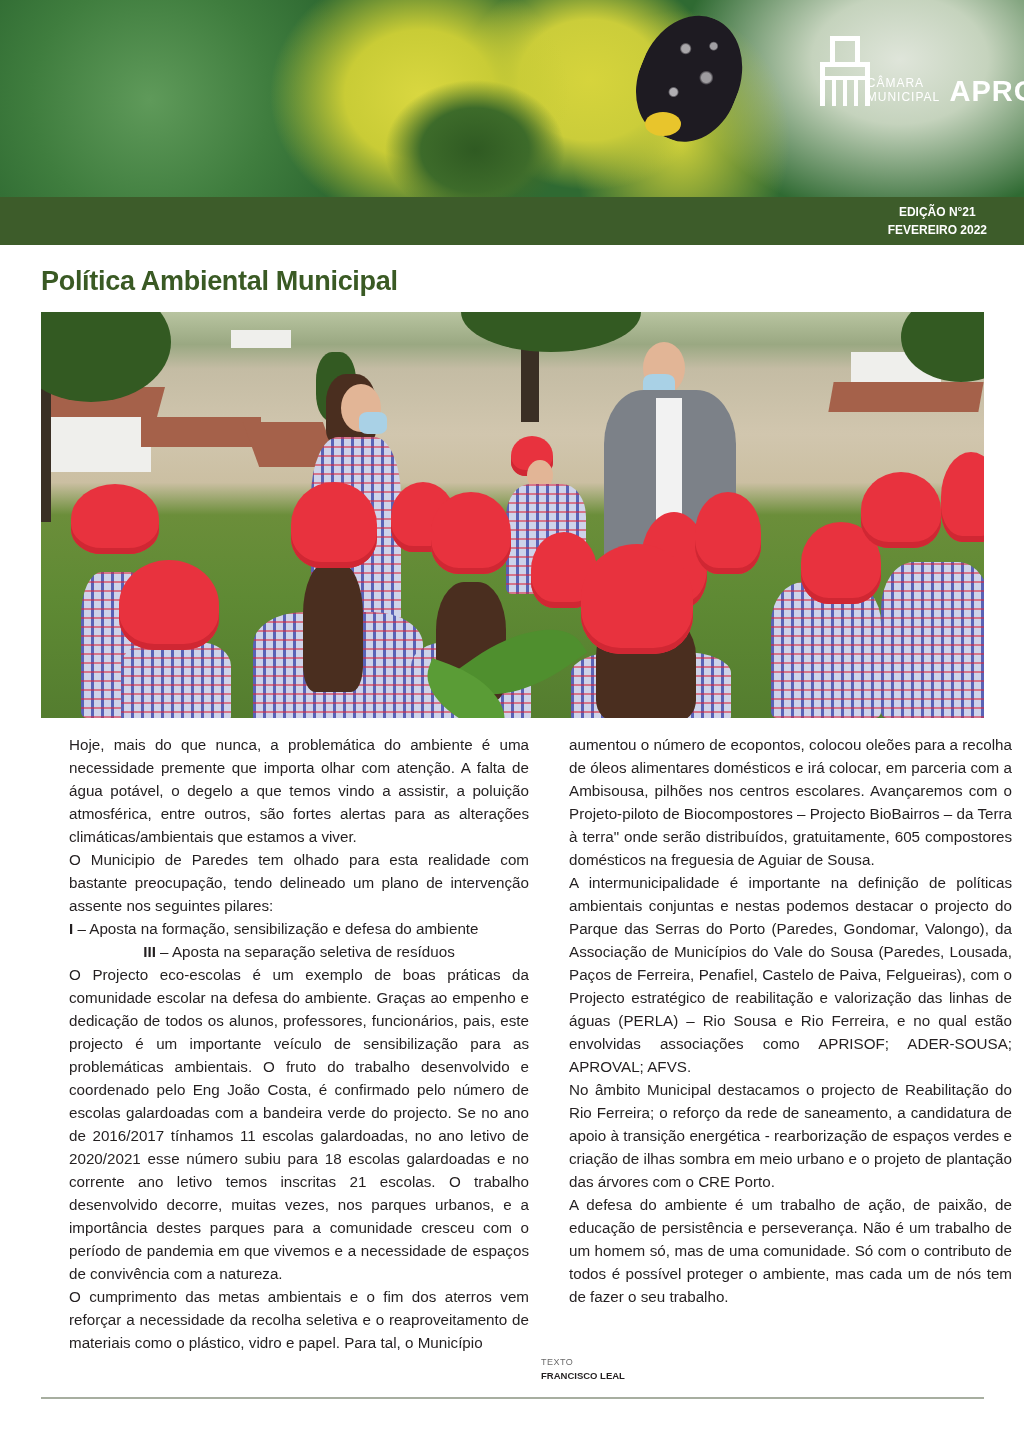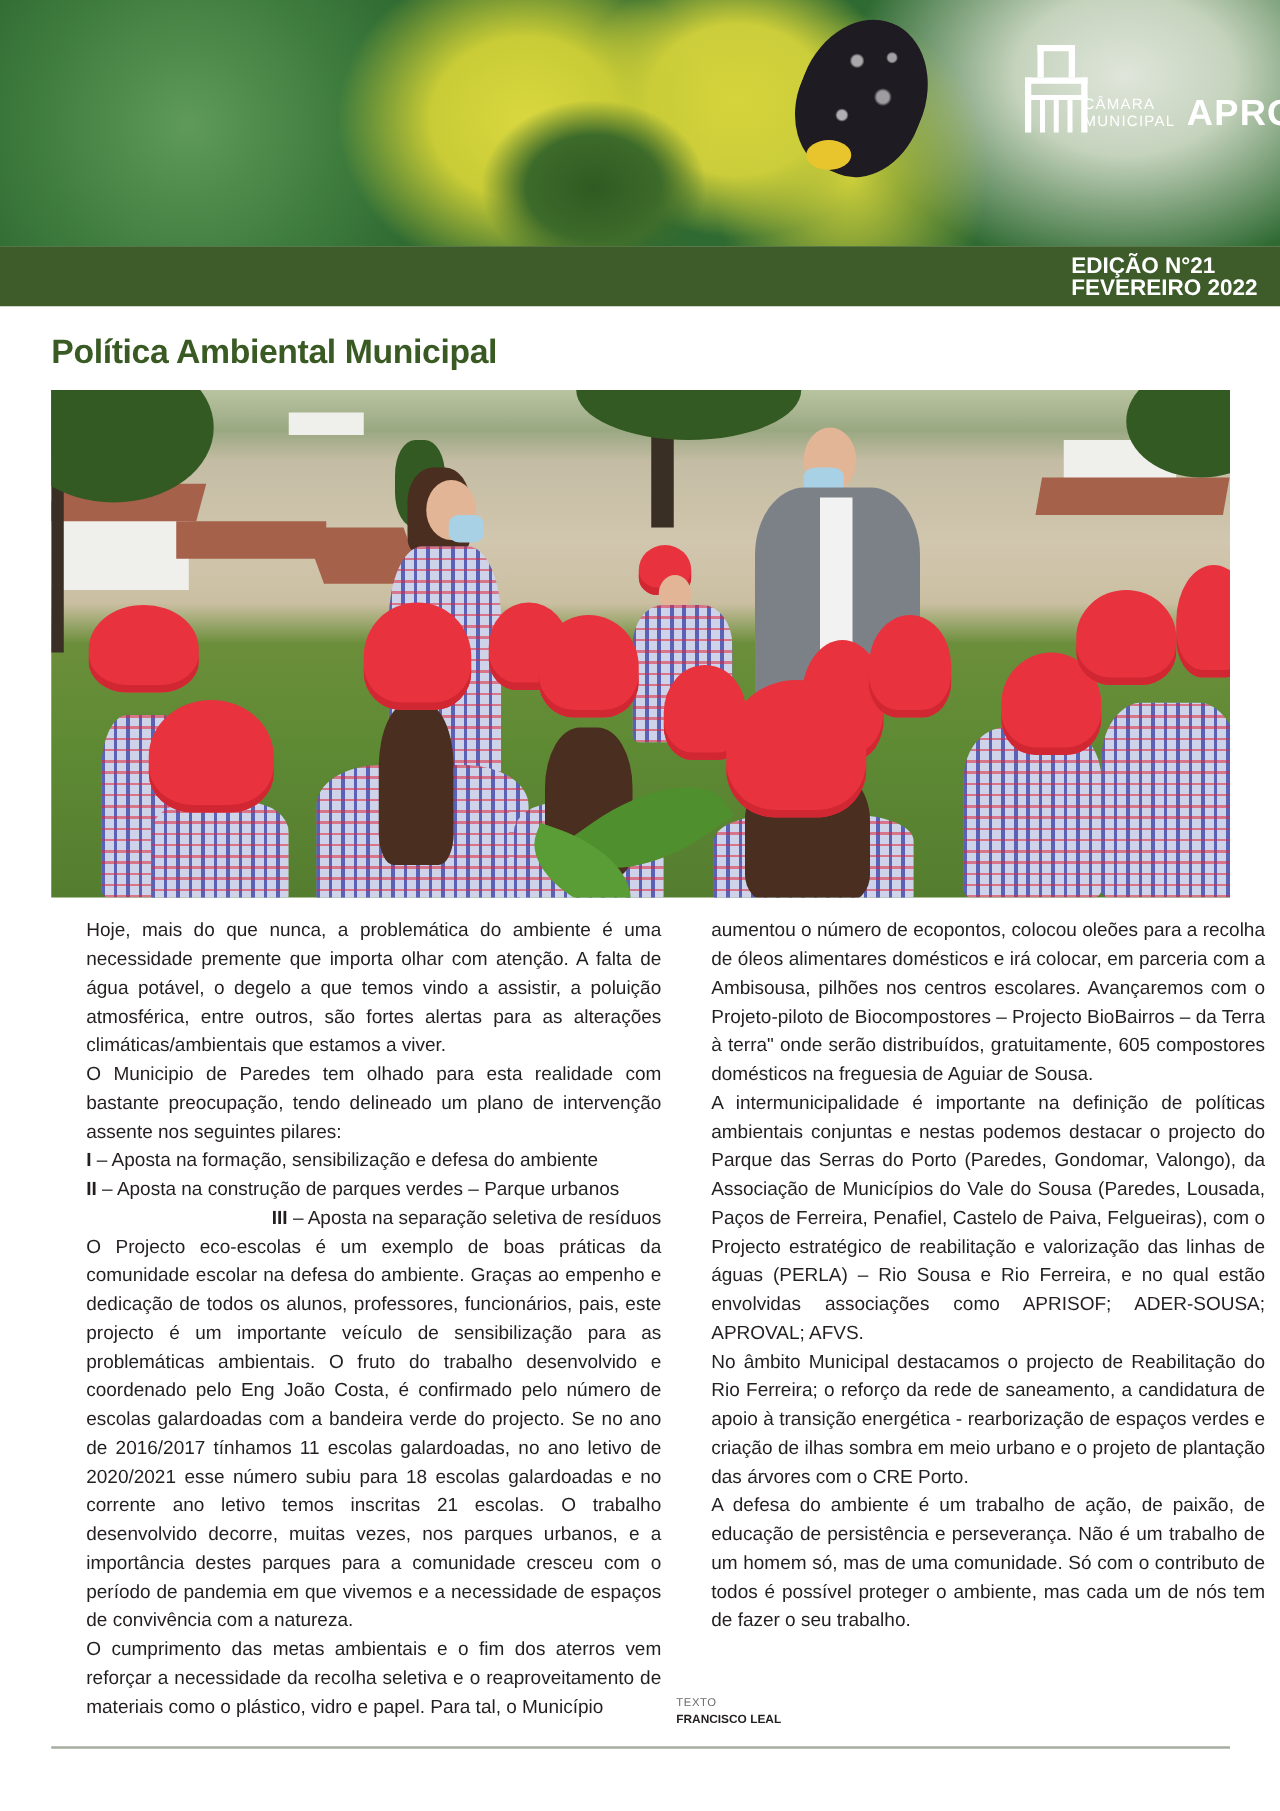--- a/index.html
+++ b/index.html
@@ -45,22 +45,22 @@
   
   .band {
     position: absolute; left: 0; top: 197px; width: 1024px; height: 48px;
     background: #3d5c2a; color: #ffffff;
   }
   .band-title {
     position: absolute; left: 48px; top: 3px; font-size: 38px; line-height: 42px;
     letter-spacing: 0.5px; font-weight: normal;
   }
   .band-meta {
-    position: absolute; right: 18px; top: 6px; text-align: left;
-    font-size: 18px; font-weight: bold; line-height: 18px;
+    position: absolute; right: 37px; top: 6px; text-align: center;
+    font-size: 12px; font-weight: bold; line-height: 18px;
   }
 
   
   .article-title {
     position: absolute; left: 41px; top: 266px; font-size: 27px; font-weight: bold;
     color: #3a5a24; letter-spacing: -0.3px;
   }
 
   
   .photo {
@@ -192,22 +192,21 @@
   <div class="hat" style="left:900px; top:140px; width:60px; height:90px;"></div>
 
   <div class="leaf" style="left:420px; top:320px; width:120px; height:60px; transform:rotate(-35deg);"></div>
   <div class="leaf" style="left:380px; top:360px; width:90px; height:50px; transform:rotate(20deg); background:#5a9c36;"></div>
 </div>
 
 <div class="col col-left">
   <p>Hoje, mais do que nunca, a problemática do ambiente é uma necessidade premente que importa olhar com atenção. A falta de água potável, o degelo a que temos vindo a assistir, a poluição atmosférica, entre outros, são fortes alertas para as alterações climáticas/ambientais que estamos a viver.</p>
   <p>O Municipio de Paredes tem olhado para esta realidade com bastante preocupação, tendo delineado um plano de intervenção assente nos seguintes pilares:</p>
   <p style="text-align:left;"><span class="roman">I</span><span> – Aposta na formação, sensibilização e defesa do ambiente</span></p>
-  <p style="text-align:left;"><span class="roman">II</span><span> – Aposta na construção de parques verdes – Parque urbanos</span></p>
-  <p style="text-align:right;"><span class="roman">III</span><span> – Aposta na separação seletiva de resíduos</span></p>
+  <p style="text-align:center;"><span class="roman">III</span><span> – Aposta na separação seletiva de resíduos</span></p>
   <p>O Projecto eco-escolas é um exemplo de boas práticas da comunidade escolar na defesa do ambiente. Graças ao empenho e dedicação de todos os alunos, professores, funcionários, pais, este projecto é um importante veículo de sensibilização para as problemáticas ambientais. O fruto do trabalho desenvolvido e coordenado pelo Eng João Costa, é confirmado pelo número de escolas galardoadas com a bandeira verde do projecto. Se no ano de 2016/2017 tínhamos 11 escolas galardoadas, no ano letivo de 2020/2021 esse número subiu para 18 escolas galardoadas e no corrente ano letivo temos inscritas 21 escolas. O trabalho desenvolvido decorre, muitas vezes, nos parques urbanos, e a importância destes parques para a comunidade cresceu com o período de pandemia em que vivemos e a necessidade de espaços de convivência com a natureza.</p>
   <p>O cumprimento das metas ambientais e o fim dos aterros vem reforçar a necessidade da recolha seletiva e o reaproveitamento de materiais como o plástico, vidro e papel. Para tal, o Município</p>
 </div>
 
 <div class="col col-right">
   <p>aumentou o número de ecopontos, colocou oleões para a recolha de óleos alimentares domésticos e irá colocar, em parceria com a Ambisousa, pilhões nos centros escolares. Avançaremos com o Projeto-piloto de Biocompostores – Projecto BioBairros – da Terra à terra" onde serão distribuídos, gratuitamente, 605 compostores domésticos na freguesia de Aguiar de Sousa.</p>
   <p>A intermunicipalidade é importante na definição de políticas ambientais conjuntas e nestas podemos destacar o projecto do Parque das Serras do Porto (Paredes, Gondomar, Valongo), da Associação de Municípios do Vale do Sousa (Paredes, Lousada, Paços de Ferreira, Penafiel, Castelo de Paiva, Felgueiras), com o Projecto estratégico de reabilitação e valorização das linhas de águas (PERLA) – Rio Sousa e Rio Ferreira, e no qual estão envolvidas associações como APRISOF; ADER-SOUSA; APROVAL; AFVS.</p>
   <p> No âmbito Municipal destacamos o projecto de Reabilitação do Rio Ferreira; o reforço da rede de saneamento, a candidatura de apoio à transição energética - rearborização de espaços verdes e criação de ilhas sombra em meio urbano e o projeto de plantação das árvores com o CRE Porto.</p>
   <p>A defesa do ambiente é um trabalho de ação, de paixão, de educação de persistência e perseverança. Não é um trabalho de um homem só, mas de uma comunidade. Só com o contributo de todos é possível proteger o ambiente, mas cada um de nós tem de fazer o seu trabalho.</p>
 </div>

